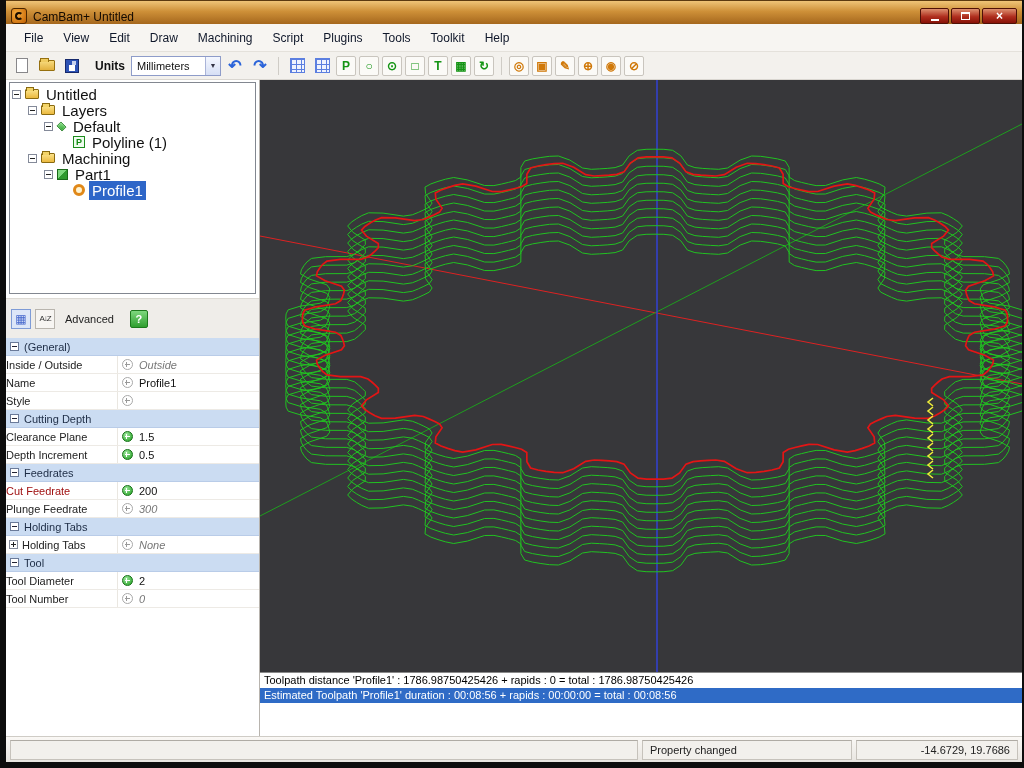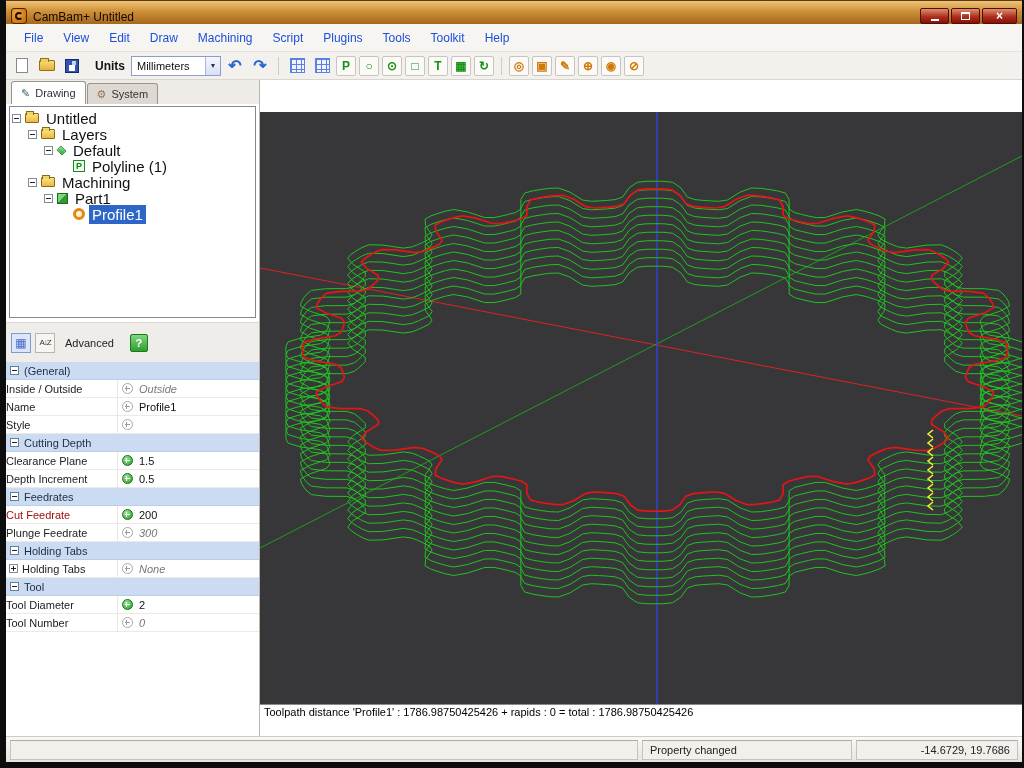--- a/index.html
+++ b/index.html
@@ -12,21 +12,21 @@
   .app-icon::after { content:""; position:absolute; inset:3px; border:2px solid #1c0e00; border-right-color:transparent; border-radius:50%; }
   .title-text { font-size:12px; color:#140a00; }
   .tb-btns { margin-left:auto; display:flex; gap:2px; }
   .tb-btn { width:29px; height:16px; border:1px solid #4e1006; border-radius:2px; background:linear-gradient(#DD9070,#AF2E1E 55%,#871108); display:flex; align-items:center; justify-content:center; color:#fff; }
   .tb-btn.close { width:35px; font-size:12px; font-weight:bold; line-height:1; }
   .glyph-min { width:8px; height:2px; background:#fff; margin-top:7px; }
   .glyph-max { width:9px; height:8px; border:1px solid #fff; border-top-width:2px; }
 
   
   .menubar { height:28px; flex:none; background:#F7F5F2; border-bottom:1px solid #E4E1DB; display:flex; align-items:center; padding-left:8px; }
-  .menu-item { padding:5px 10px; font-size:12px; color:#1d4ed8; }
+  .menu-item { padding:5px 10px; font-size:12px; color:#0f172a; }
 
   
   .toolbar { height:28px; flex:none; background:#F3F1ED; border-bottom:1px solid #D9D6D0; display:flex; align-items:center; padding:0 5px; gap:3px; }
   .ti { height:22px; min-width:22px; display:flex; align-items:center; justify-content:center; border-radius:2px; }
   .i-new { width:12px; height:15px; background:#fff; border:1px solid #88878a; }
   .i-folder-tb { width:16px; height:11px; background:linear-gradient(#F7DB7E,#E2B13F); border:1px solid #96700F; border-radius:1px; position:relative; }
   .i-folder-tb::before { content:""; position:absolute; top:-3px; left:0; width:7px; height:3px; background:#EFCB60; border:1px solid #96700F; border-bottom:none; }
   .i-floppy { width:14px; height:14px; background:#2E53B5; border:1px solid #16296B; position:relative; }
   .i-floppy::before { content:""; position:absolute; left:3px; right:3px; bottom:1px; height:6px; background:#fff; }
   .i-floppy::after { content:""; position:absolute; right:2px; top:1px; width:4px; height:4px; background:#C9D3EE; }
@@ -94,21 +94,21 @@
   .flag.green { background:radial-gradient(circle at 35% 30%, #9FE89F, #1E9E1E); border:1px solid #147014; }
   .flag.gray { background:#fff; border:1px solid #A9A9A9; }
   .flag::before { content:""; position:absolute; left:2px; right:2px; top:50%; height:1px; margin-top:-1px; }
   .flag::after { content:""; position:absolute; top:2px; bottom:2px; left:50%; width:1px; margin-left:-1px; }
   .flag.green::before, .flag.green::after { background:#fff; }
   .flag.gray::before, .flag.gray::after { background:#999; }
   .pvalue { flex:1; padding-left:3px; color:#111; white-space:nowrap; overflow:hidden; }
   .pvalue.inherited { color:#777; font-style:italic; }
 
   
-  .viewport-col { flex:1; display:flex; flex-direction:column; min-width:0;margin-top:32px; }
+  .viewport-col { flex:1; display:flex; flex-direction:column; min-width:0; }
   .viewport { height:592px; flex:none; background:#37373A; position:relative; overflow:hidden; }
   .viewport svg { position:absolute; inset:0; width:100%; height:100%; display:block; }
   .messages { flex:1; background:#fff; border-top:1px solid #8A8A8A; font-size:11px; overflow:hidden; }
   .msg-line { height:15px; line-height:15px; padding:0 4px; white-space:nowrap; color:#000; }
   .msg-line.selected { background:#2F6BC6; color:#fff; }
 
   
   .statusbar { height:26px; flex:none; background:linear-gradient(#FAF8F5,#E8E5E0); border-top:1px solid #CFCCC6; display:flex; align-items:center; padding:2px 4px; gap:4px; font-size:11px; }
   .sb-cell { height:20px; border:1px solid #C6C2BB; border-top-color:#AFABA4; background:#F2F0EC; display:flex; align-items:center; padding:0 7px; color:#222; }
   .sb-left { flex:1; }
@@ -185,30 +185,20 @@
     <div class="micon">▣</div>
     <div class="micon">✎</div>
     <div class="micon">⊕</div>
     <div class="micon">◉</div>
     <div class="micon">⊘</div>
   </div>
 
   <div class="main">
 
     <div class="left-panel">
-      <div class="tabstrip">
-        <div class="tab active">
-          <span class="tab-ic-draw"></span>
-          <span>Drawing</span>
-        </div>
-        <div class="tab">
-          <span class="tab-ic-sys"></span>
-          <span>System</span>
-        </div>
-      </div>
 
       <div class="treebox">
         <div class="titem" style="margin-left:0">
           <span class="expand"></span>
           <span class="ticon ic-folder"></span>
           <span class="tlabel">Untitled</span>
         </div>
         <div class="titem" style="margin-left:16px">
           <span class="expand"></span>
           <span class="ticon ic-folder"></span>
@@ -369,20 +359,21 @@
             <path d="M673,345 l-5,4 l5,4" fill="none" stroke="#EDED3A" stroke-width="1.6"></path>
             <path d="M673,354 l-5,4 l5,4" fill="none" stroke="#EDED3A" stroke-width="1.6"></path>
             <path d="M673,363 l-5,4 l5,4" fill="none" stroke="#EDED3A" stroke-width="1.6"></path>
             <path d="M673,372 l-5,4 l5,4" fill="none" stroke="#EDED3A" stroke-width="1.6"></path>
             <path d="M673,381 l-5,4 l5,4" fill="none" stroke="#EDED3A" stroke-width="1.6"></path>
             <path d="M673,390 l-5,4 l5,4" fill="none" stroke="#EDED3A" stroke-width="1.6"></path>
           </svg>
       </div>
       <div class="messages">
         <div class="msg-line">Toolpath distance 'Profile1' : 1786.98750425426 + rapids : 0 = total : 1786.98750425426</div>
+        <div class="msg-line selected">Estimated Toolpath 'Profile1' duration : 00:08:56 + rapids : 00:00:00 = total : 00:08:56</div>
       </div>
     </div>
   </div>
 
   <div class="statusbar">
     <div class="sb-cell sb-left"></div>
     <div class="sb-cell sb-mid">Property changed</div>
     <div class="sb-cell sb-right">-14.6729, 19.7686</div>
   </div>
 </div>

